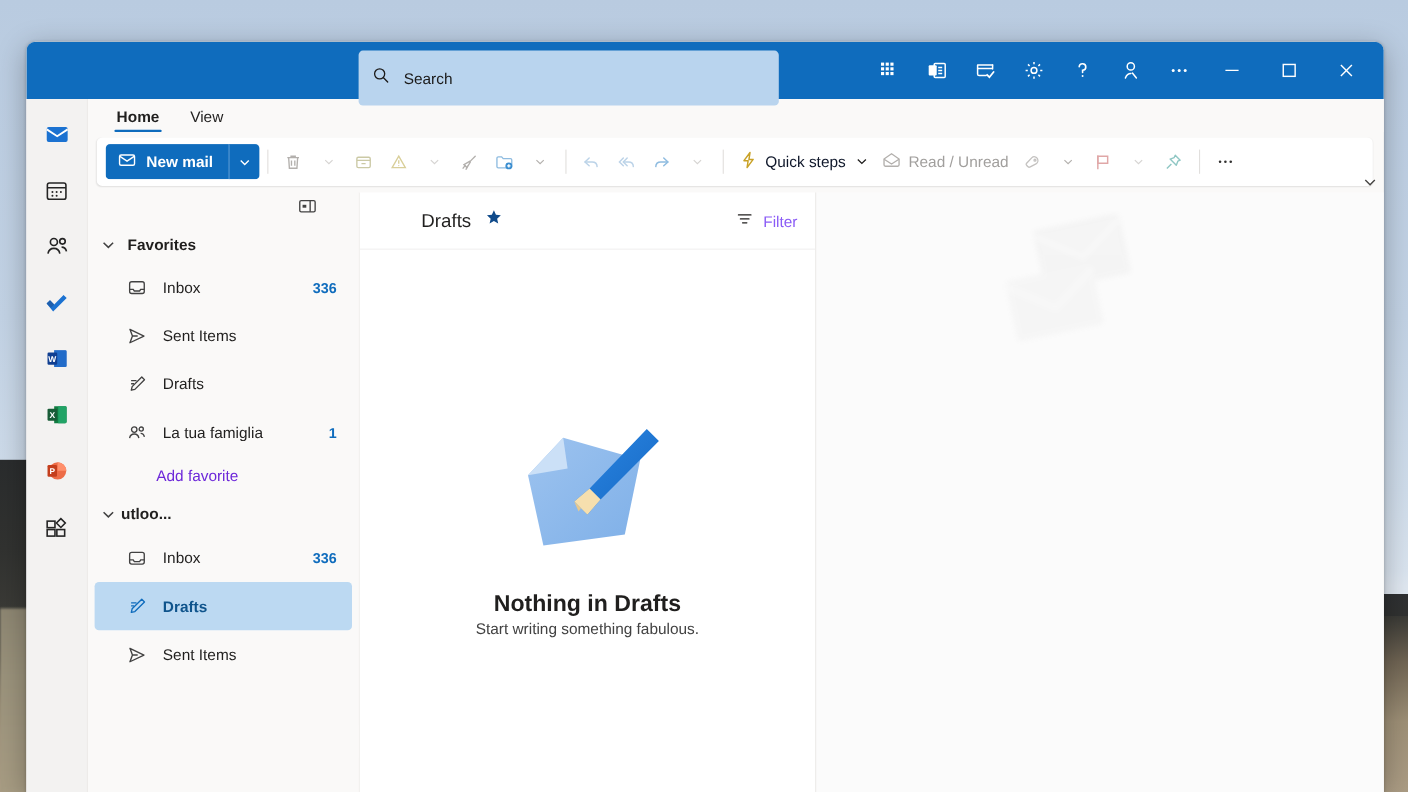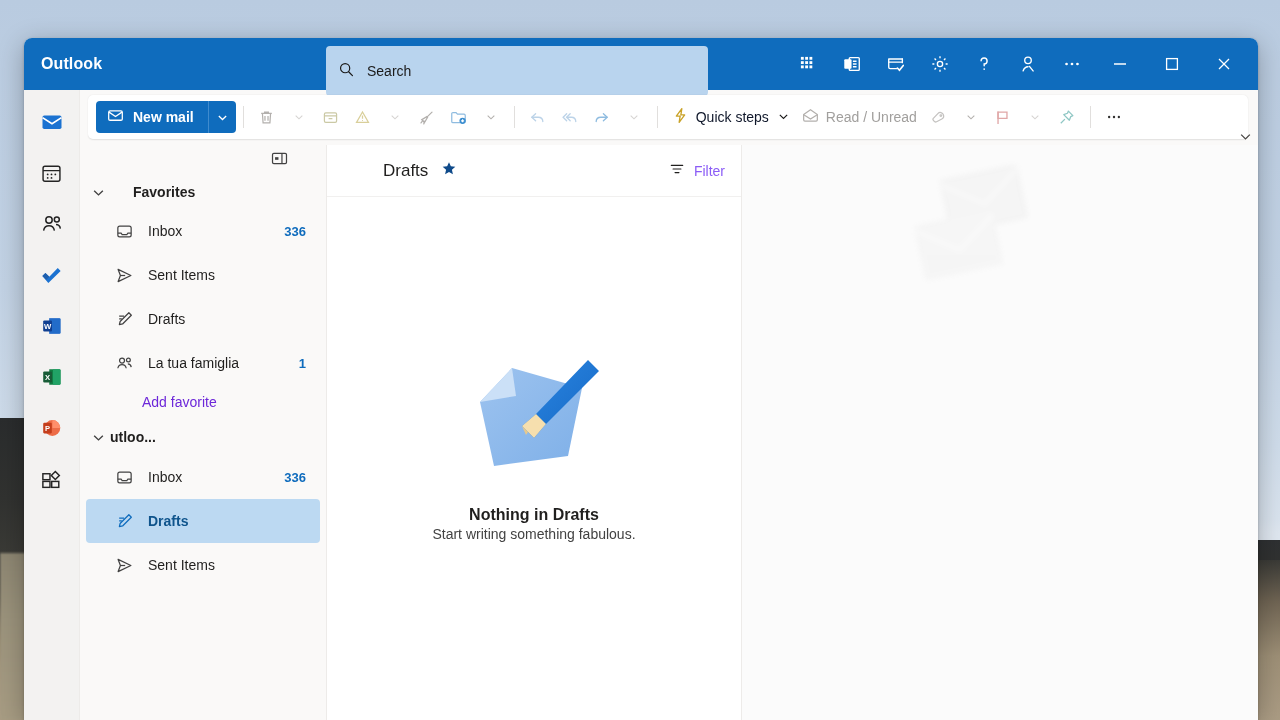--- a/index.html
+++ b/index.html
@@ -135,21 +135,21 @@
   
   .panes { flex:1; display:flex; min-height:0; }
 
   
   .folders {
     width:246px; background:#faf9f8; padding-top:0; position:relative;
     overflow:hidden;
   }
   .fold-top { height:30px; display:flex; justify-content:flex-end; padding-right:38px; align-items:center; }
   .grp {
-    display:flex; align-items:center; gap:27px; height:34px; padding-left:12px;
+    display:flex; align-items:center; gap:10px; height:34px; padding-left:12px;
     cursor:default;
   }
   .grp .chev { color:#424242; display:flex; width:14px; }
   .grp .lbl { font-size:14px; color:#201f1e; font-weight:600; }
   .fitem {
     display:flex; align-items:center; height:44px; padding-left:28px; padding-right:14px;
     gap:14px; cursor:default; border-radius:4px; margin:0 6px 0 6px;
   }
   .fitem .ico { width:20px; display:flex; align-items:center; justify-content:center; color:#424242; }
   .fitem .nm { font-size:14px; color:#201f1e; flex:1; white-space:nowrap; overflow:hidden; }
@@ -189,42 +189,41 @@
     height:52px; display:flex; align-items:center; padding:0 16px 0 56px;
     justify-content:space-between; border-bottom:1px solid #f1f0ef;
   }
   .ml-title { display:flex; align-items:center; gap:13px; }
   .ml-title .t { font-size:17px; color:#201f1e; }
   .ml-filter { display:flex; align-items:center; gap:9px; font-size:14px; color:#8b5cf6; cursor:default; }
   .ml-empty {
     flex:1; display:flex; flex-direction:column; align-items:center;
     justify-content:flex-start; padding-top:155px; gap:2px;
   }
-  .ml-empty .ttl { font-size:16px; font-weight:600; color:#201f1e; margin-top:18px; }
+  .ml-empty .ttl { font-size:21px; font-weight:600; color:#201f1e; margin-top:18px; }
   .ml-empty .sub { font-size:14px; color:#424242; }
 
   
   .reading {
     flex:1; background:#fbfbfb; position:relative; border-left:1px solid #edebe9;
     display:flex; align-items:center; justify-content:center;
   }
   .reading .wm { opacity:.055; filter: blur(2.5px); }
 </style>
 </head>
 <body>
 
 <div class="wall-rock"></div>
 <div class="wall-rock-left"></div>
 <div class="wall-grass"></div>
 <div class="wall-rock2"></div>
 
 <div class="window">
 
   <div class="titlebar">
-    <div class="brand">Outlook</div>
 
     <div class="searchbox">
       <span>
         <svg width="17" height="17" viewBox="0 0 20 20" fill="none" stroke="#1b1a19" stroke-width="1.4">
           <circle cx="8.4" cy="8.4" r="5.4"></circle>
             <line x1="12.5" y1="12.6" x2="17" y2="17.2" stroke-linecap="round"></line>
         </svg>
       </span>
       <span class="ph">Search</span>
     </div>
@@ -366,20 +365,24 @@
           <rect x="3" y="6" width="7.4" height="6.2"></rect>
             <rect x="3" y="14" width="7.4" height="6.2"></rect>
           <rect x="12.2" y="14" width="7.4" height="6.2"></rect>
           <path d="M16 3.6l4.2 4.2-4.2 4.2-4.2-4.2z"></path>
         </svg>
       </div>
     </div>
 
     <div class="rightcol">
 
+      <div class="ribbon-tabs">
+        <div class="rtab active">Home</div>
+        <div class="rtab">View</div>
+      </div>
 
       <div class="ribbon-wrap">
         <div class="ribbon">
 
           <div class="newmail">
             <div class="main">
               <span>
                 <svg width="17" height="17" viewBox="0 0 20 20" fill="none" stroke="#fff" stroke-width="1.5">
                   <rect x="2" y="4.6" width="16" height="11" rx="1.6"></rect>
                     <path d="M2.4 6l7.6 5.1L17.6 6"></path>

